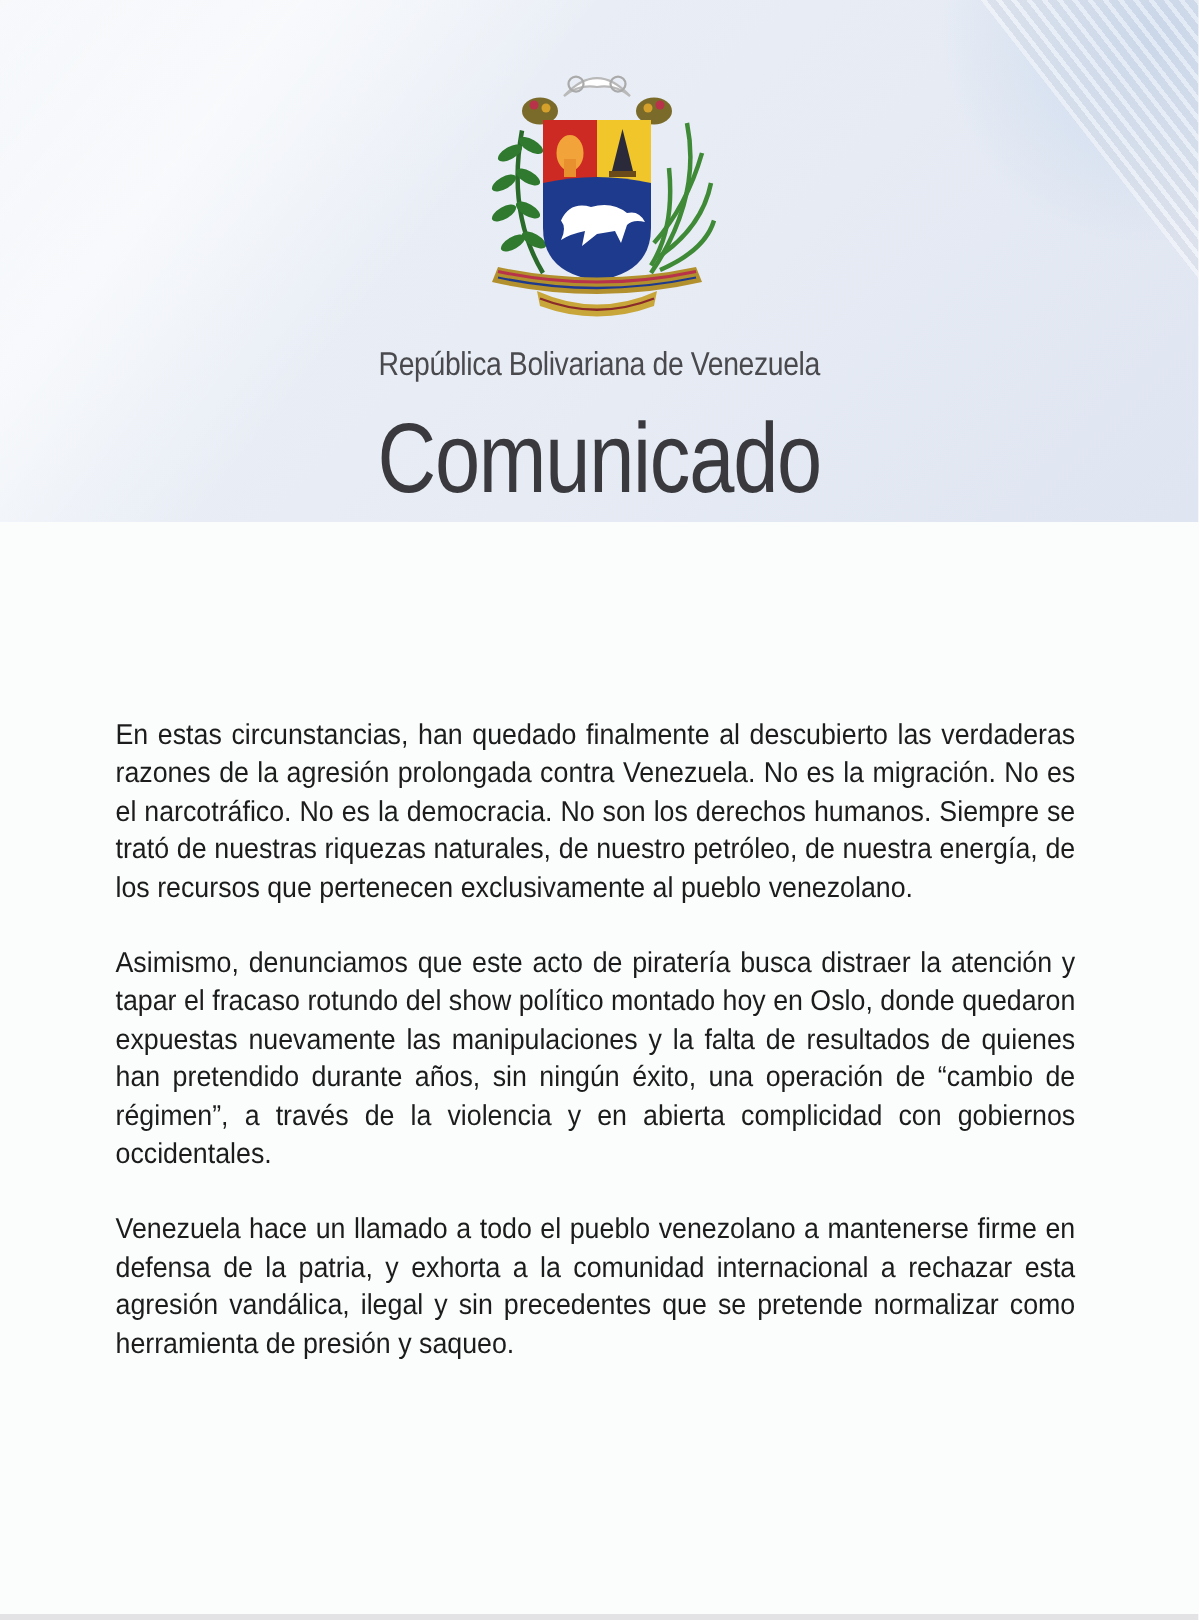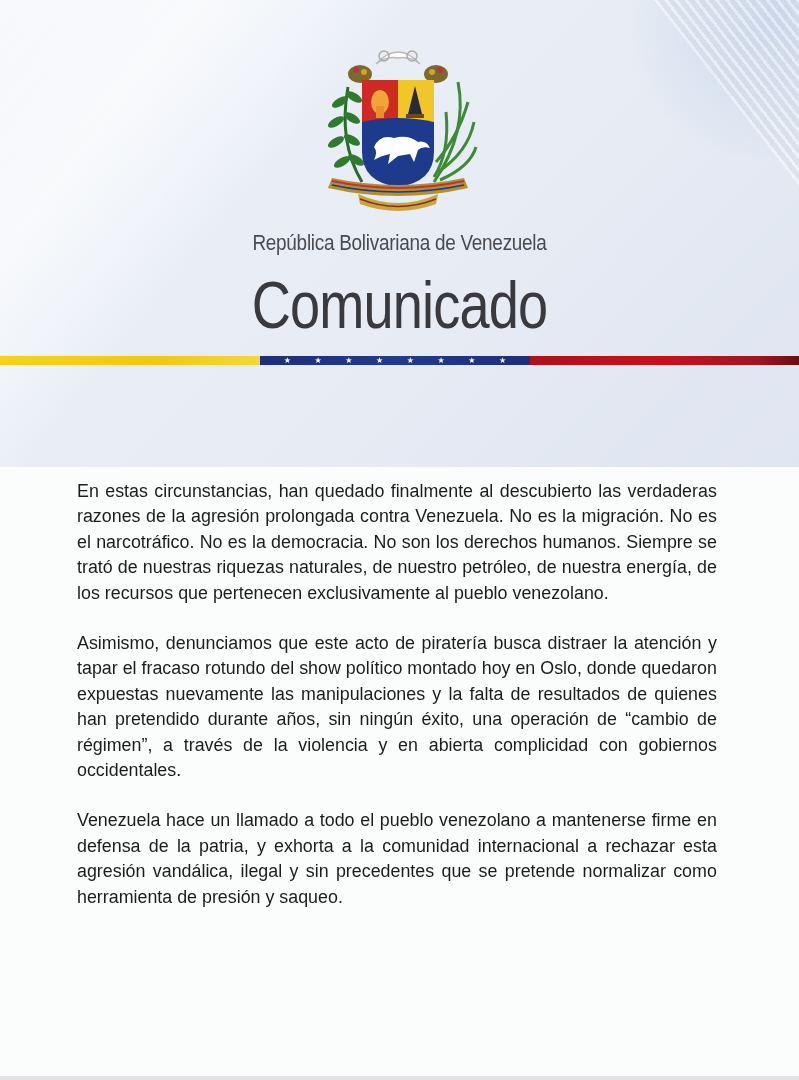--- a/index.html
+++ b/index.html
@@ -3,21 +3,21 @@
   <meta charset="utf-8">
   <style>
     html, body { margin: 0; padding: 0; }
     body {
       width: 799px; height: 1080px; overflow: hidden;
       background: #fbfcfc;
       font-family: "Liberation Sans", sans-serif;
       position: relative;
     }
     .header {
-      position: absolute; left: 0; top: 0; width: 799px; height: 467px;
+      position: absolute; left: 0; top: 0; width: 799px; height: 348px;
       background: linear-gradient(135deg, #f6f8fb 0%, #e9eef6 35%, #e6ebf4 60%, #dfe5f1 100%);
       overflow: hidden;
     }
     .sheen1 {
       position: absolute; left: -120px; top: -200px; width: 360px; height: 700px;
       background: linear-gradient(90deg, rgba(255,255,255,0.0), rgba(255,255,255,0.55) 55%, rgba(255,255,255,0.0));
       transform: rotate(38deg);
     }
     .stripes {
       position: absolute; left: 560px; top: -120px; width: 130px; height: 720px;

